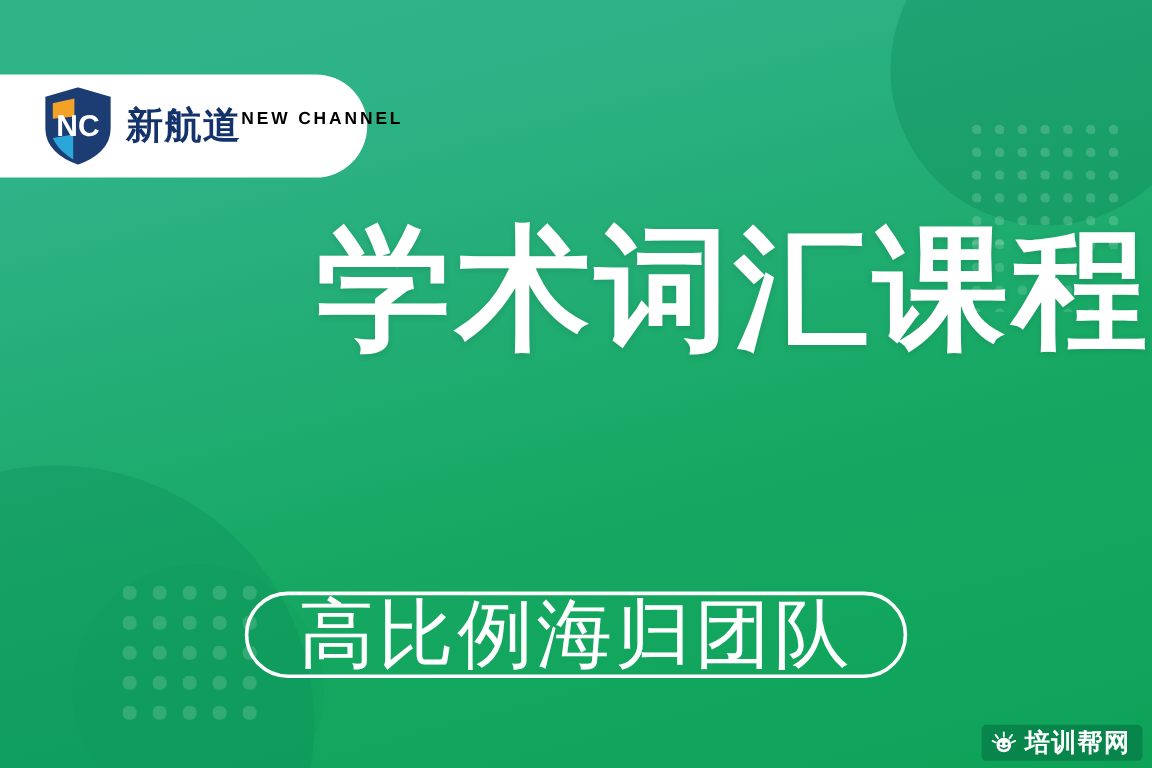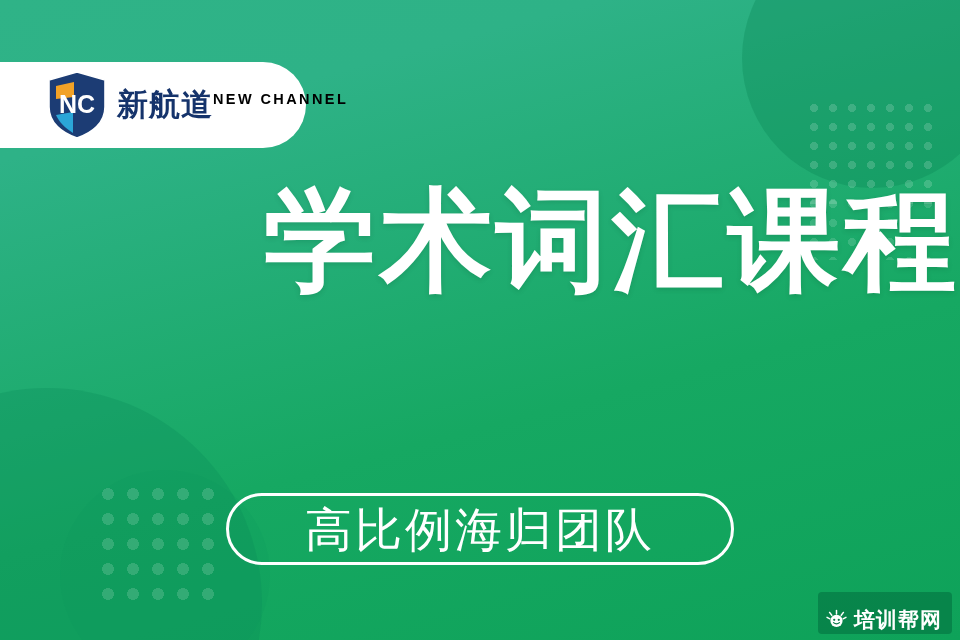--- a/index.html
+++ b/index.html
@@ -80,21 +80,21 @@
     position: absolute;
     left: 0;
     top: 62px;
     width: 306px;
     height: 86px;
     background: #ffffff;
     border-top-right-radius: 43px;
     border-bottom-right-radius: 43px;
     display: flex;
     align-items: center;
-    padding-left: 46px;
+    padding-left: 34px;
     box-sizing: border-box;
   }
   .shield-wrap {
     width: 62px;
     height: 68px;
     flex: 0 0 auto;
     display: block;
   }
   .logo-text {
     margin-left: 9px;
@@ -155,37 +155,37 @@
     border: 3px solid #ffffff;
     border-radius: 40px;
     display: flex;
     align-items: center;
     justify-content: center;
     padding: 0 42px;
     box-sizing: border-box;
   }
   .subtitle-text {
     color: #ffffff;
-    font-size: 47px;
+    font-size: 63px;
     font-weight: normal;
     letter-spacing: 3px;
     line-height: 1;
     white-space: nowrap;
   }
 
   
   .watermark {
     position: absolute;
     right: 8px;
     bottom: 6px;
     height: 30px;
     display: flex;
     align-items: center;
     gap: 7px;
-    padding: 12px 10px 0 8px;
+    padding: 0 10px 0 8px;
     border-radius: 4px;
     background: rgba(2, 110, 62, 0.55);
   }
   .watermark-icon {
     display: block;
     width: 21px;
     height: 21px;
     flex: 0 0 auto;
   }
   .watermark-text {

